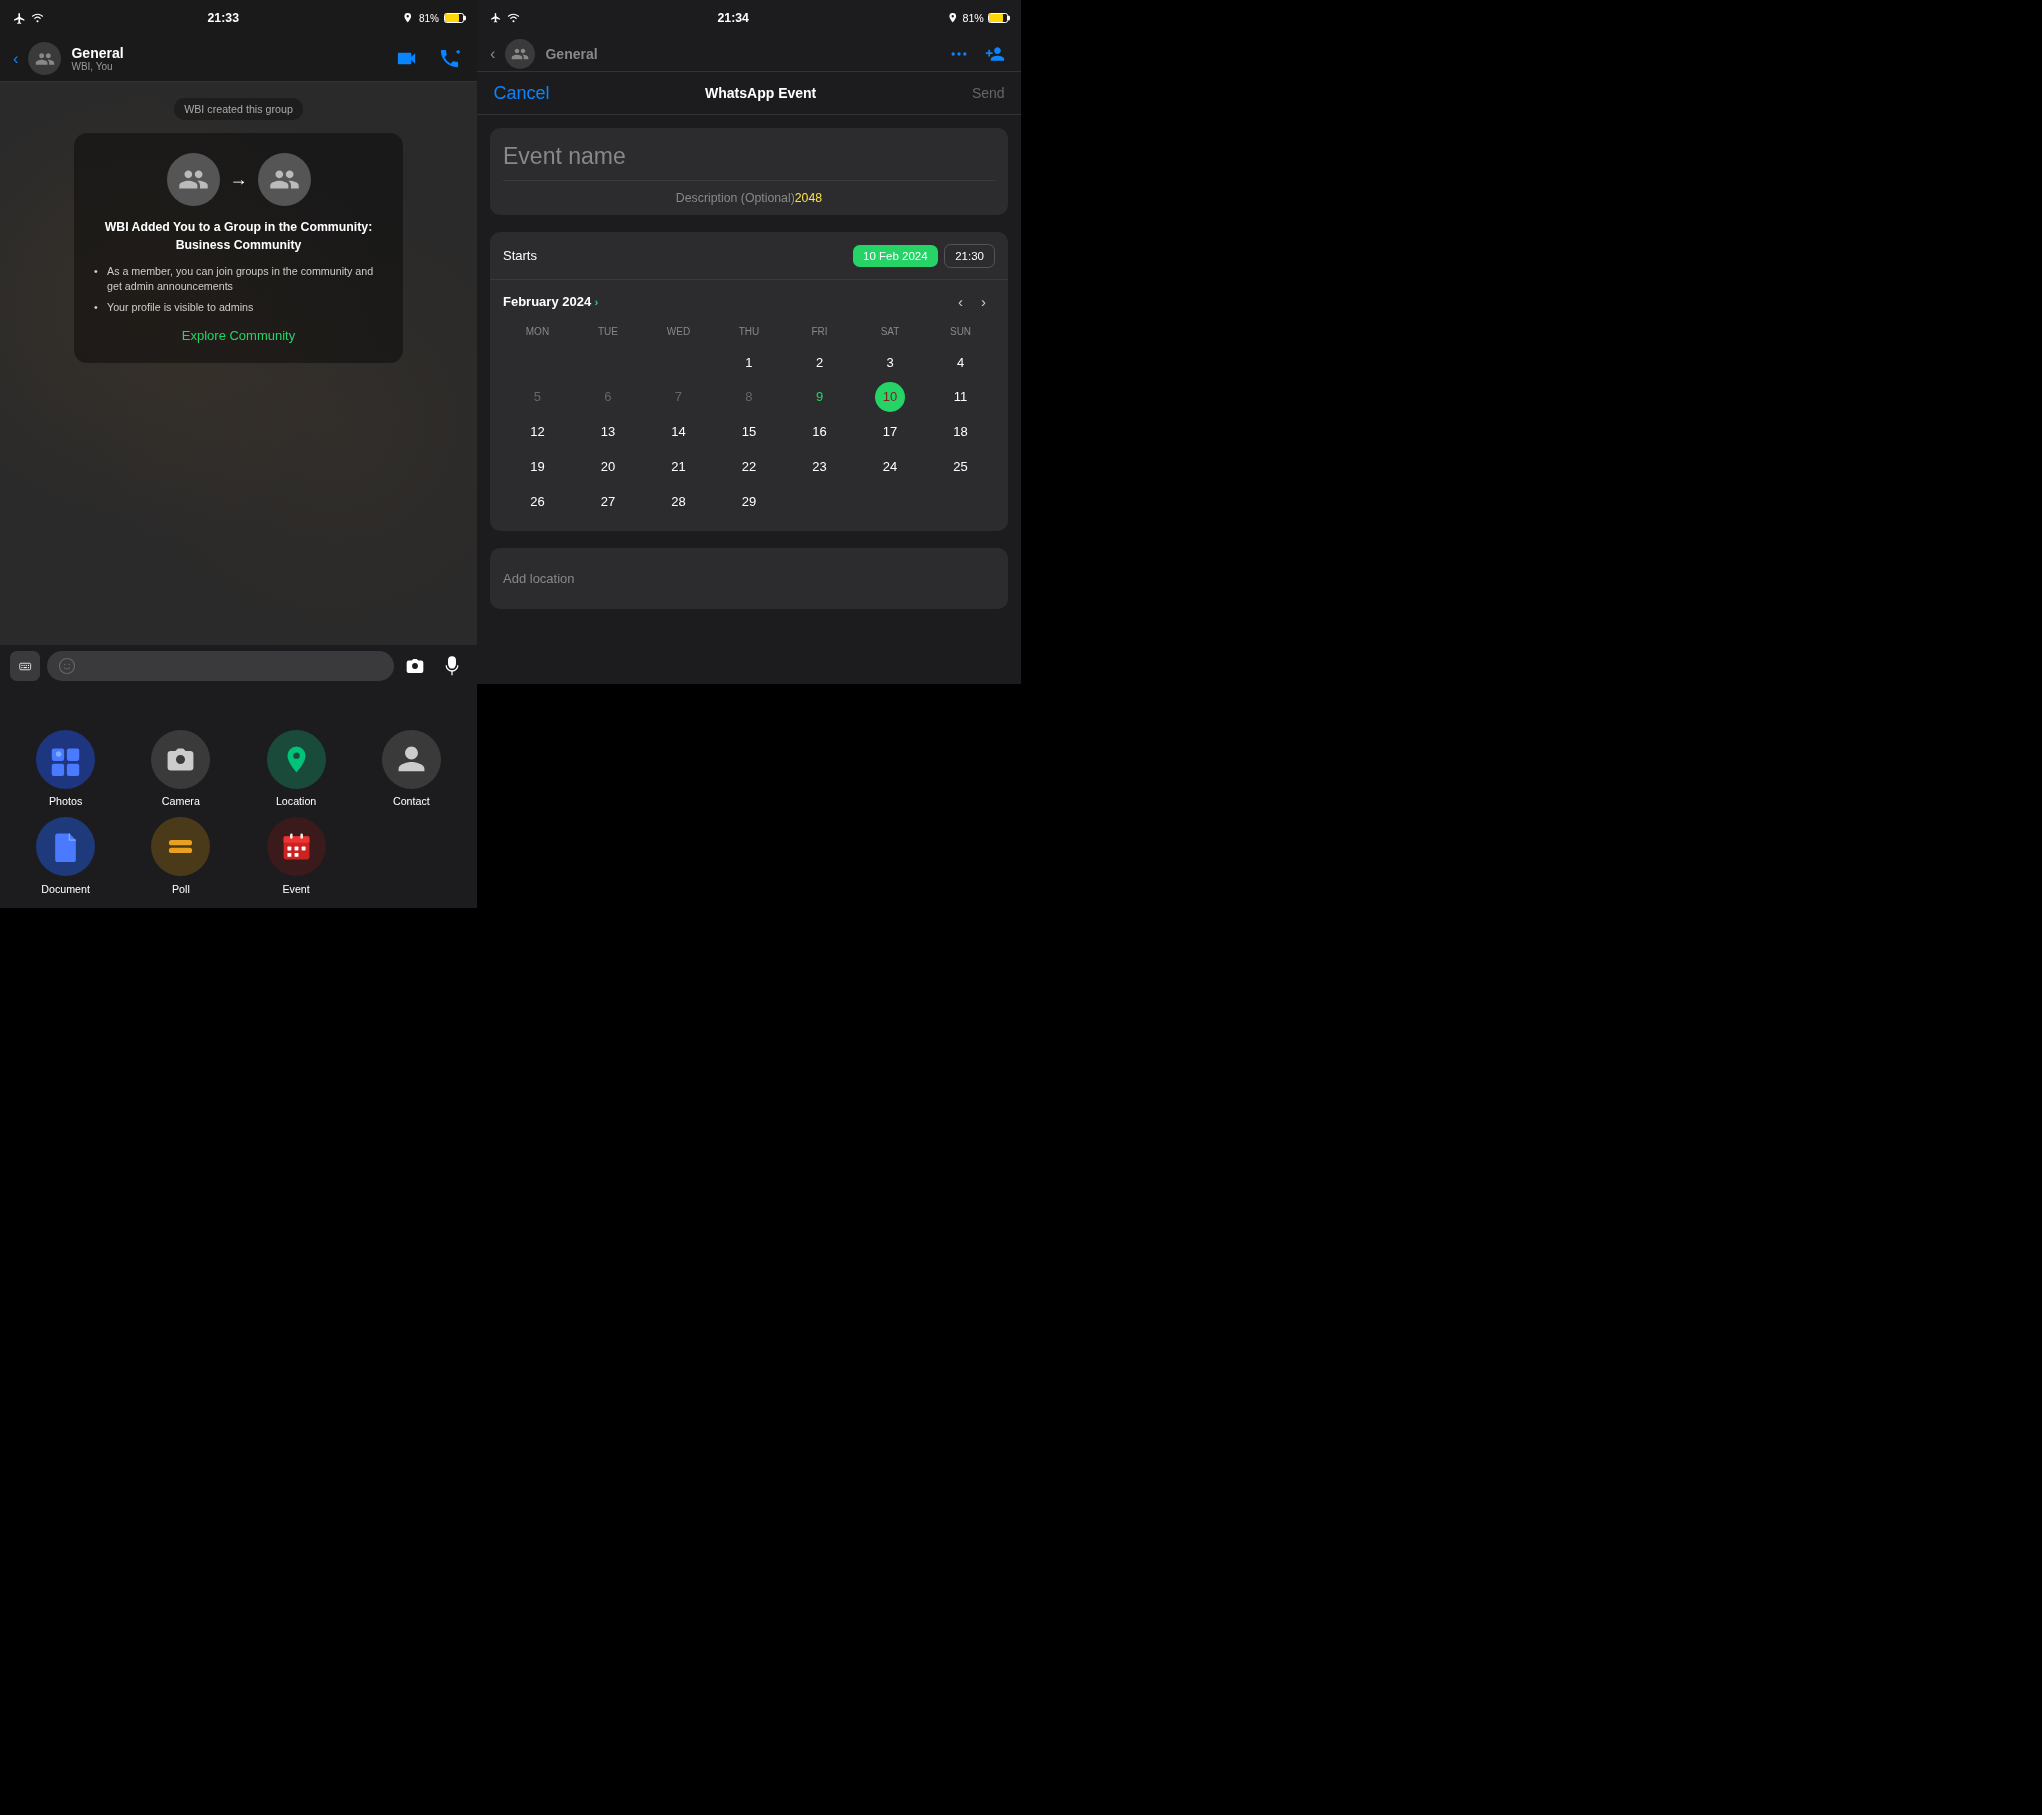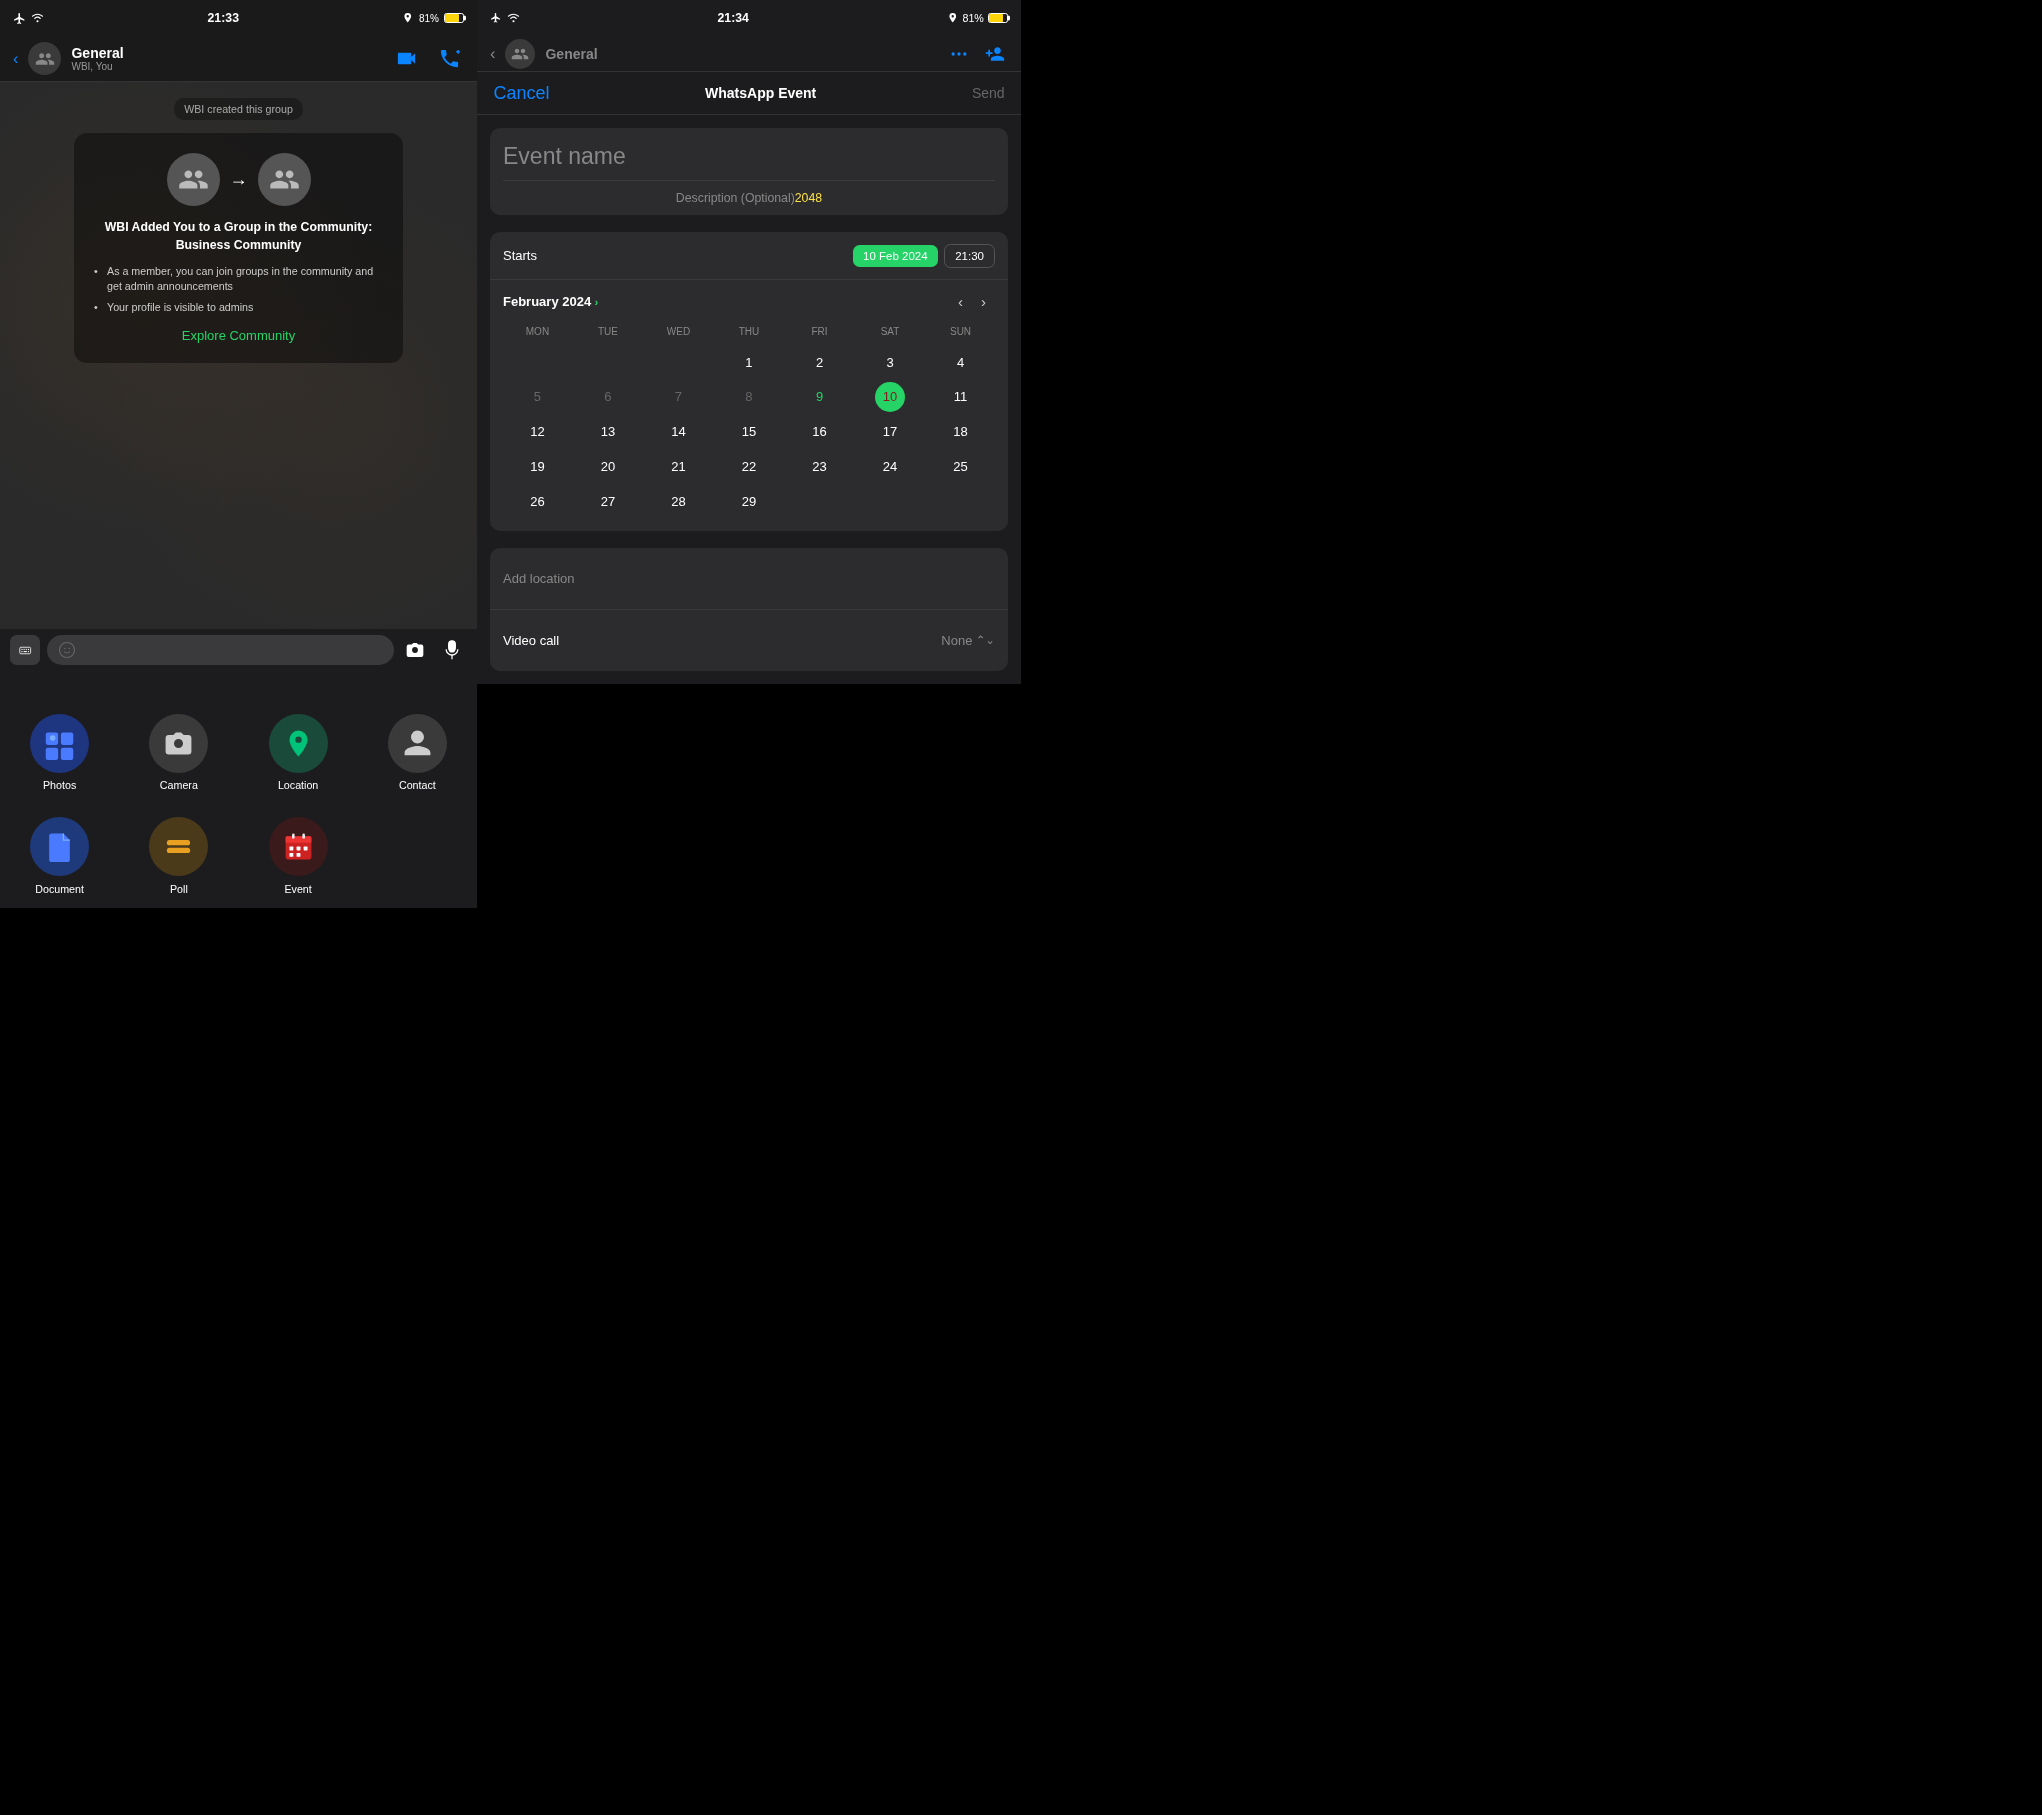--- a/index.html
+++ b/index.html
@@ -272,21 +272,21 @@
     .camera-btn svg, .mic-btn svg {
       width: 20px;
       height: 20px;
       fill: #fff;
     }
 
     
     .attachment-grid {
       display: grid;
       grid-template-columns: repeat(4, 1fr);
-      gap: 26px;
+      gap: 10px;
       padding: 13px;
       background: #1c1c1e;
     }
 
     .attach-item {
       display: flex;
       flex-direction: column;
       align-items: center;
       gap: 6.6px;
       cursor: pointer;
@@ -911,22 +911,17 @@
           <div class="cal-day empty"></div>
           <div class="cal-day empty"></div>
         </div>
       </div>
     </div>
 
     <div class="bottom-options">
       <div class="option-row">
         <span class="option-placeholder">Add location</span>
       </div>
-      <div class="option-row">
-        <span class="option-label">Video call</span>
-        <span class="option-value">None</span>
-        <span class="option-chevron">⌃⌄</span>
-      </div>
     </div>
 
   </div>
 </div>
 
 
 </body></html>

